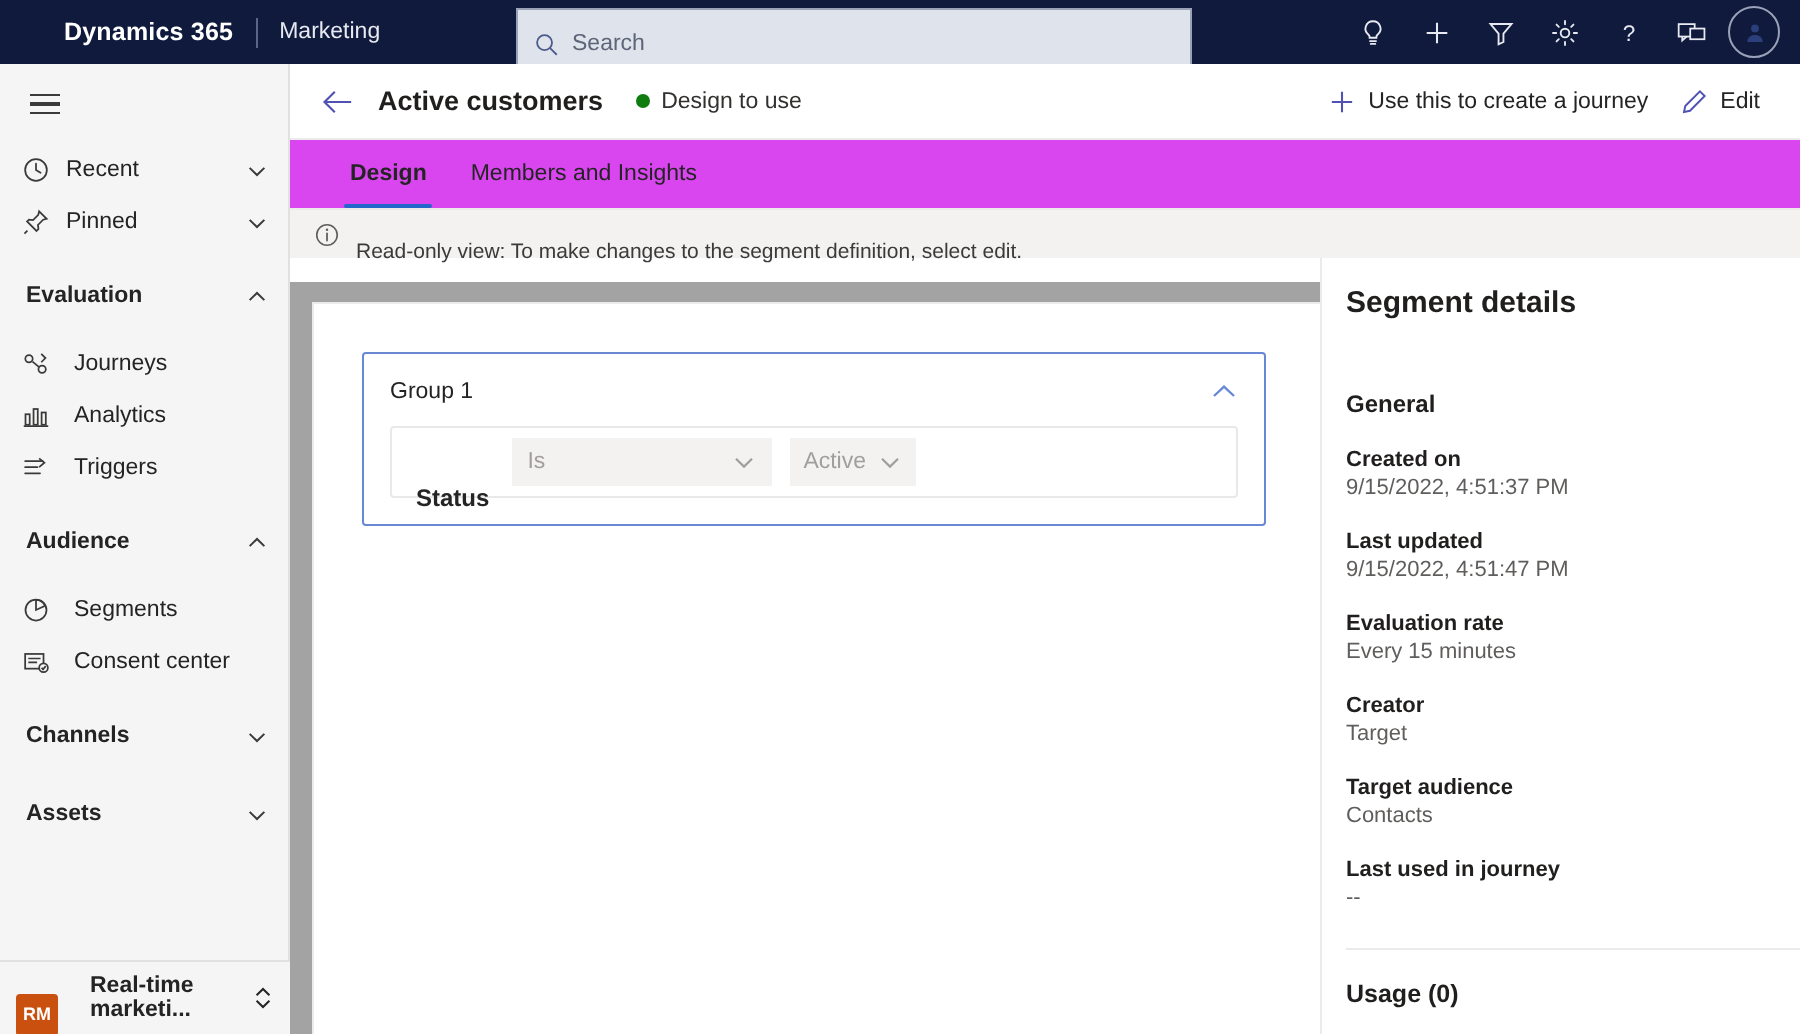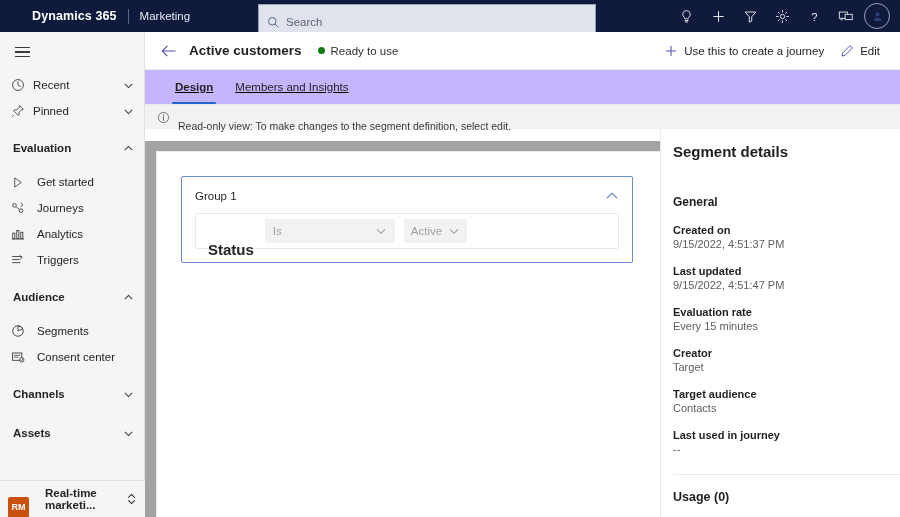--- a/index.html
+++ b/index.html
@@ -127,24 +127,23 @@
   }
   .cmd-action {
     display: flex; align-items: center; height: 30px;
     padding: 0 8px; cursor: pointer; color: #4f52b2;
   }
   .cmd-action .lbl { font-size: 11.5px; color: #242424; margin-left: 6px; }
 
   
   .tabstrip {
     position: absolute; top: 70px; left: 145px;
-    width: 755px; height: 35px; background: #c4b5fd;
+    width: 755px; height: 35px; background: #d946ef;
     display: flex; align-items: flex-end; padding-left: 19px;
     border-bottom: 1px solid #edebe9;
-    text-decoration: underline;
   }
   .tab {
     position: relative; height: 34px; display: flex; align-items: center;
     padding: 0 11px; cursor: pointer;
   }
   .tab .tlabel { font-size: 11.5px; color: #242424; }
   .tab.active .tlabel { font-weight: bold; color: #242424; }
   .tab.active::after {
     content: ""; position: absolute; left: 8px; right: 8px; bottom: 0;
     height: 2.5px; background: #2266cc; border-radius: 2px;
@@ -175,21 +174,21 @@
     padding: 12px 13px 13px 13px;
   }
   .group-head { display: flex; align-items: center; }
   .group-title { font-size: 11.5px; color: #242424; }
   .group-collapse { margin-left: auto; cursor: pointer; display: flex; }
   .rule-row {
     margin-top: 10px; border: 1px solid #ebe9e7; border-radius: 2px;
     height: 36px; display: flex; align-items: center; padding: 0 0 0 12px;
     background: #ffffff;
   }
-  .rule-label { font-size: 15px; font-weight: bold; color: #242424; margin-top: 36px; }
+  .rule-label { font-size: 12px; font-weight: bold; color: #242424; margin-top: 36px; }
   .rule-select {
     margin-left: 11px; width: 130px; height: 24px; background: #f3f2f1;
     display: flex; align-items: center; padding: 0 8px; cursor: pointer;
   }
   .rule-select .sv { font-size: 11.5px; color: #a19f9d; }
   .rule-select .sc { margin-left: auto; display: flex; }
   .rule-value {
     margin-left: 9px; height: 24px; background: #f3f2f1;
     display: flex; align-items: center; padding: 0 7px; cursor: pointer;
   }
@@ -328,28 +327,20 @@
   <div class="nav-group">
     <span class="nav-label">Evaluation</span>
     <span class="chev">
       <svg width="11" height="11" viewBox="0 0 12 12">
           <path d="M2 7.7L6 3.8l4 3.9" fill="none" stroke="#3b3a39" stroke-width="1.1"></path>
         </svg>
     </span>
   </div>
   <div class="sidebar-spacer-sm"></div>
 
-  <div class="nav-row">
-    <span class="nav-ico">
-      <svg width="13" height="13" viewBox="0 0 16 16">
-          <path d="M4.6 2.4l8 5.6-8 5.6z" fill="none" stroke="#3b3a39" stroke-width="1"></path>
-        </svg>
-    </span>
-    <span class="nav-label sub">Get started</span>
-  </div>
   <div class="nav-row">
     <span class="nav-ico">
       <svg width="14" height="14" viewBox="0 0 16 16">
           <circle cx="4" cy="5" r="2.1" fill="none" stroke="#3b3a39" stroke-width="1"></circle>
           <circle cx="11.5" cy="11" r="2.1" fill="none" stroke="#3b3a39" stroke-width="1"></circle>
           <path d="M6 6.6l3.6 3" stroke="#3b3a39" stroke-width="1"></path>
           <path d="M11 2.2l2.4 2.4-2.4 2.4" fill="none" stroke="#3b3a39" stroke-width="1"></path>
         </svg>
     </span>
     <span class="nav-label sub">Journeys</span>
@@ -444,21 +435,21 @@
 
 <div class="cmdbar">
   <div class="back-btn">
     <svg width="16" height="14" viewBox="0 0 18 14">
         <path d="M7.2 1.2L1.4 7l5.8 5.8M1.4 7h15" fill="none" stroke="#4f52b2" stroke-width="1.2"></path>
       </svg>
   </div>
   <div class="record-title">Active customers</div>
   <div class="status-pill">
     <span class="status-dot"></span>
-    <span class="status-text">Ready to use</span>
+    <span class="status-text">Design to use</span>
   </div>
 
   <div class="cmd-right">
     <div class="cmd-action">
       <span style="display:flex">
         <svg width="14" height="14" viewBox="0 0 16 16">
             <path d="M8 2.2v11.6M2.2 8h11.6" stroke="#4f52b2" stroke-width="1.2"></path>
           </svg>
       </span>
       <span class="lbl">Use this to create a journey</span>

